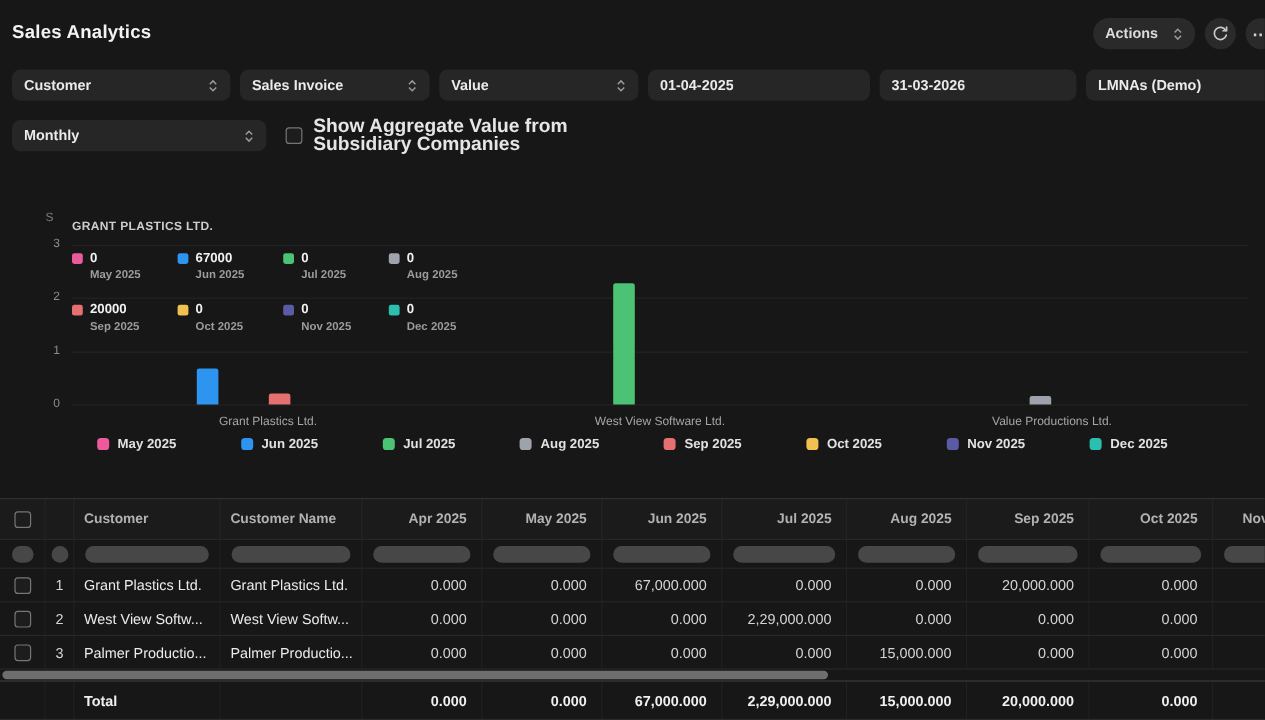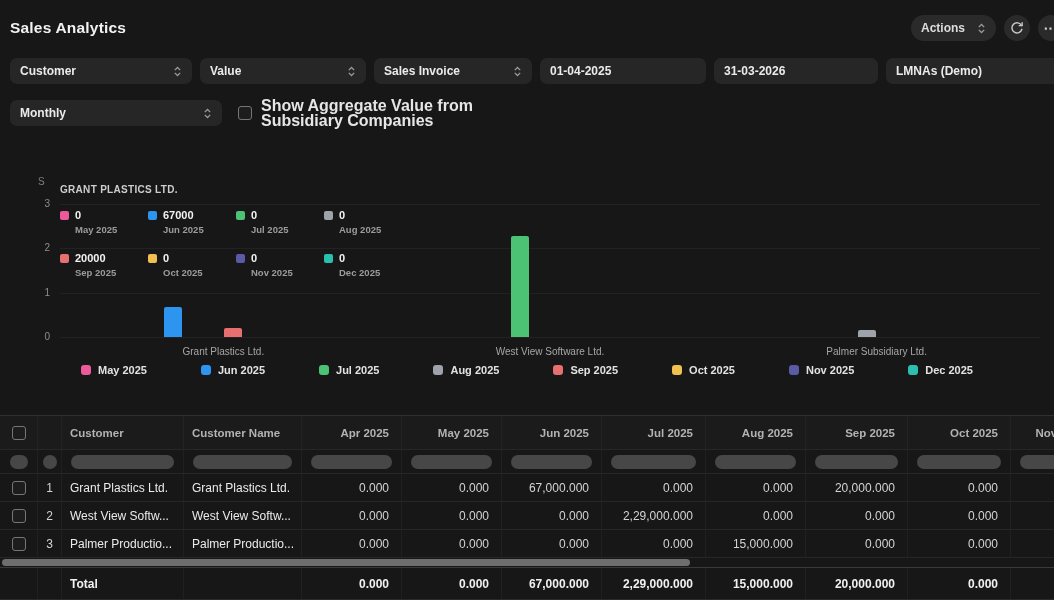--- a/index.html
+++ b/index.html
@@ -111,39 +111,39 @@
   <div class="filter-row">
     <div class="finput" style="width:182px">
       <span class="lbl">Customer</span>
       <span class="sel-chev">
           <svg width="9" height="13" viewBox="0 0 10 14">
             <path d="M2 5.5 5 2.5 8 5.5" stroke="#9a9a9a" fill="none" stroke-width="1.4"></path>
             <path d="M2 8.5 5 11.5 8 8.5" stroke="#9a9a9a" fill="none" stroke-width="1.4"></path>
           </svg>
         </span>
     </div>
+    <div class="finput" style="width:158px">
+      <span class="lbl">Sales Invoice</span>
+      <span class="sel-chev">
+          <svg width="9" height="13" viewBox="0 0 10 14">
+            <path d="M2 5.5 5 2.5 8 5.5" stroke="#9a9a9a" fill="none" stroke-width="1.4"></path>
+            <path d="M2 8.5 5 11.5 8 8.5" stroke="#9a9a9a" fill="none" stroke-width="1.4"></path>
+          </svg>
+        </span>
+    </div>
     <div class="finput" style="width:166px">
       <span class="lbl">Value</span>
       <span class="sel-chev">
           <svg width="9" height="13" viewBox="0 0 10 14">
             <path d="M2 5.5 5 2.5 8 5.5" stroke="#9a9a9a" fill="none" stroke-width="1.4"></path>
             <path d="M2 8.5 5 11.5 8 8.5" stroke="#9a9a9a" fill="none" stroke-width="1.4"></path>
           </svg>
         </span>
     </div>
-    <div class="finput" style="width:158px">
-      <span class="lbl">Sales Invoice</span>
-      <span class="sel-chev">
-          <svg width="9" height="13" viewBox="0 0 10 14">
-            <path d="M2 5.5 5 2.5 8 5.5" stroke="#9a9a9a" fill="none" stroke-width="1.4"></path>
-            <path d="M2 8.5 5 11.5 8 8.5" stroke="#9a9a9a" fill="none" stroke-width="1.4"></path>
-          </svg>
-        </span>
-    </div>
-    <div class="finput" style="width:166px">
+    <div class="finput" style="width:185px">
       <span class="lbl">01-04-2025</span>
     </div>
     <div class="finput" style="width:164px">
       <span class="lbl">31-03-2026</span>
     </div>
     <div class="finput" style="width:200px">
       <span class="lbl">LMNAs (Demo)</span>
     </div>
   </div>
   <div class="filter-row second">
@@ -177,21 +177,21 @@
       <div class="gridline" style="top: 128.7px;"></div>
       <div class="ytick" style="top: 167px;">0</div>
       <div class="gridline" style="top: 173px;"></div>
     </div>
   <div id="plot">
       <div class="xlabel" style="left: 113.333px;">Grant Plastics Ltd.</div>
       <div class="bar" style="left: 164.333px; top: 143.319px; height: 29.681px; background: rgb(45, 149, 240);"></div>
       <div class="bar" style="left: 224.333px; top: 164.14px; height: 8.86px; background: rgb(230, 111, 111);"></div>
       <div class="xlabel" style="left: 440px;">West View Software Ltd.</div>
       <div class="bar" style="left: 511px; top: 71.553px; height: 101.447px; background: rgb(75, 194, 116);"></div>
-      <div class="xlabel" style="left: 766.667px;">Palmer Subsidiary Ltd.</div>
+      <div class="xlabel" style="left: 766.667px;">Value Productions Ltd.</div>
       <div class="bar" style="left: 857.667px; top: 166.355px; height: 6.645px; background: rgb(158, 163, 171);"></div>
     </div>
   <div class="tooltip">
     <div class="tt-title">GRANT PLASTICS LTD.</div>
     <div class="tt-grid" id="tt-grid">
         <div class="tt-item">
           <div class="tt-valrow">
             <div class="tt-sq" style="background: rgb(236, 90, 156);"></div>
             <div class="tt-val">0</div>
           </div>

